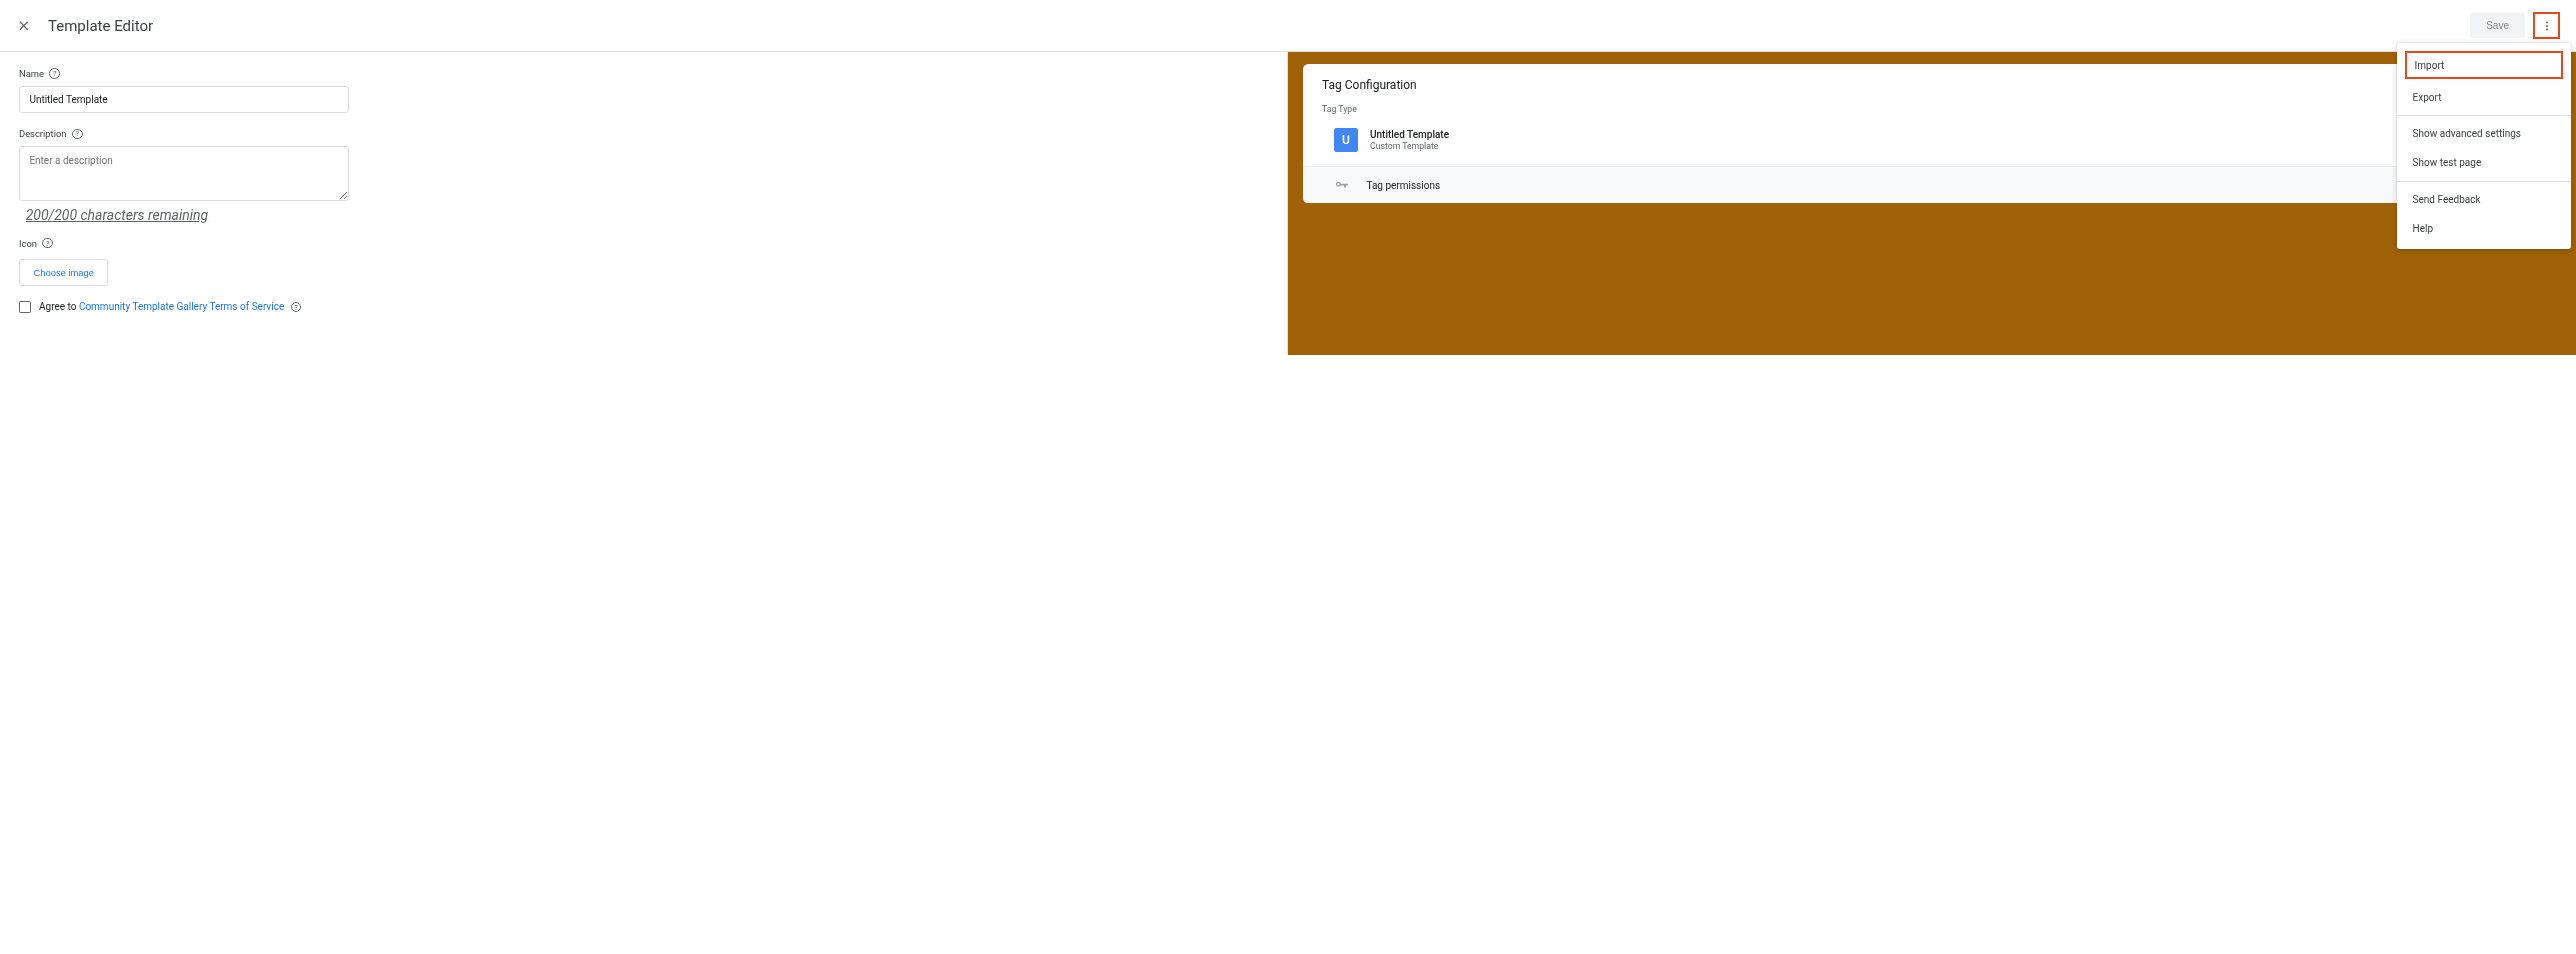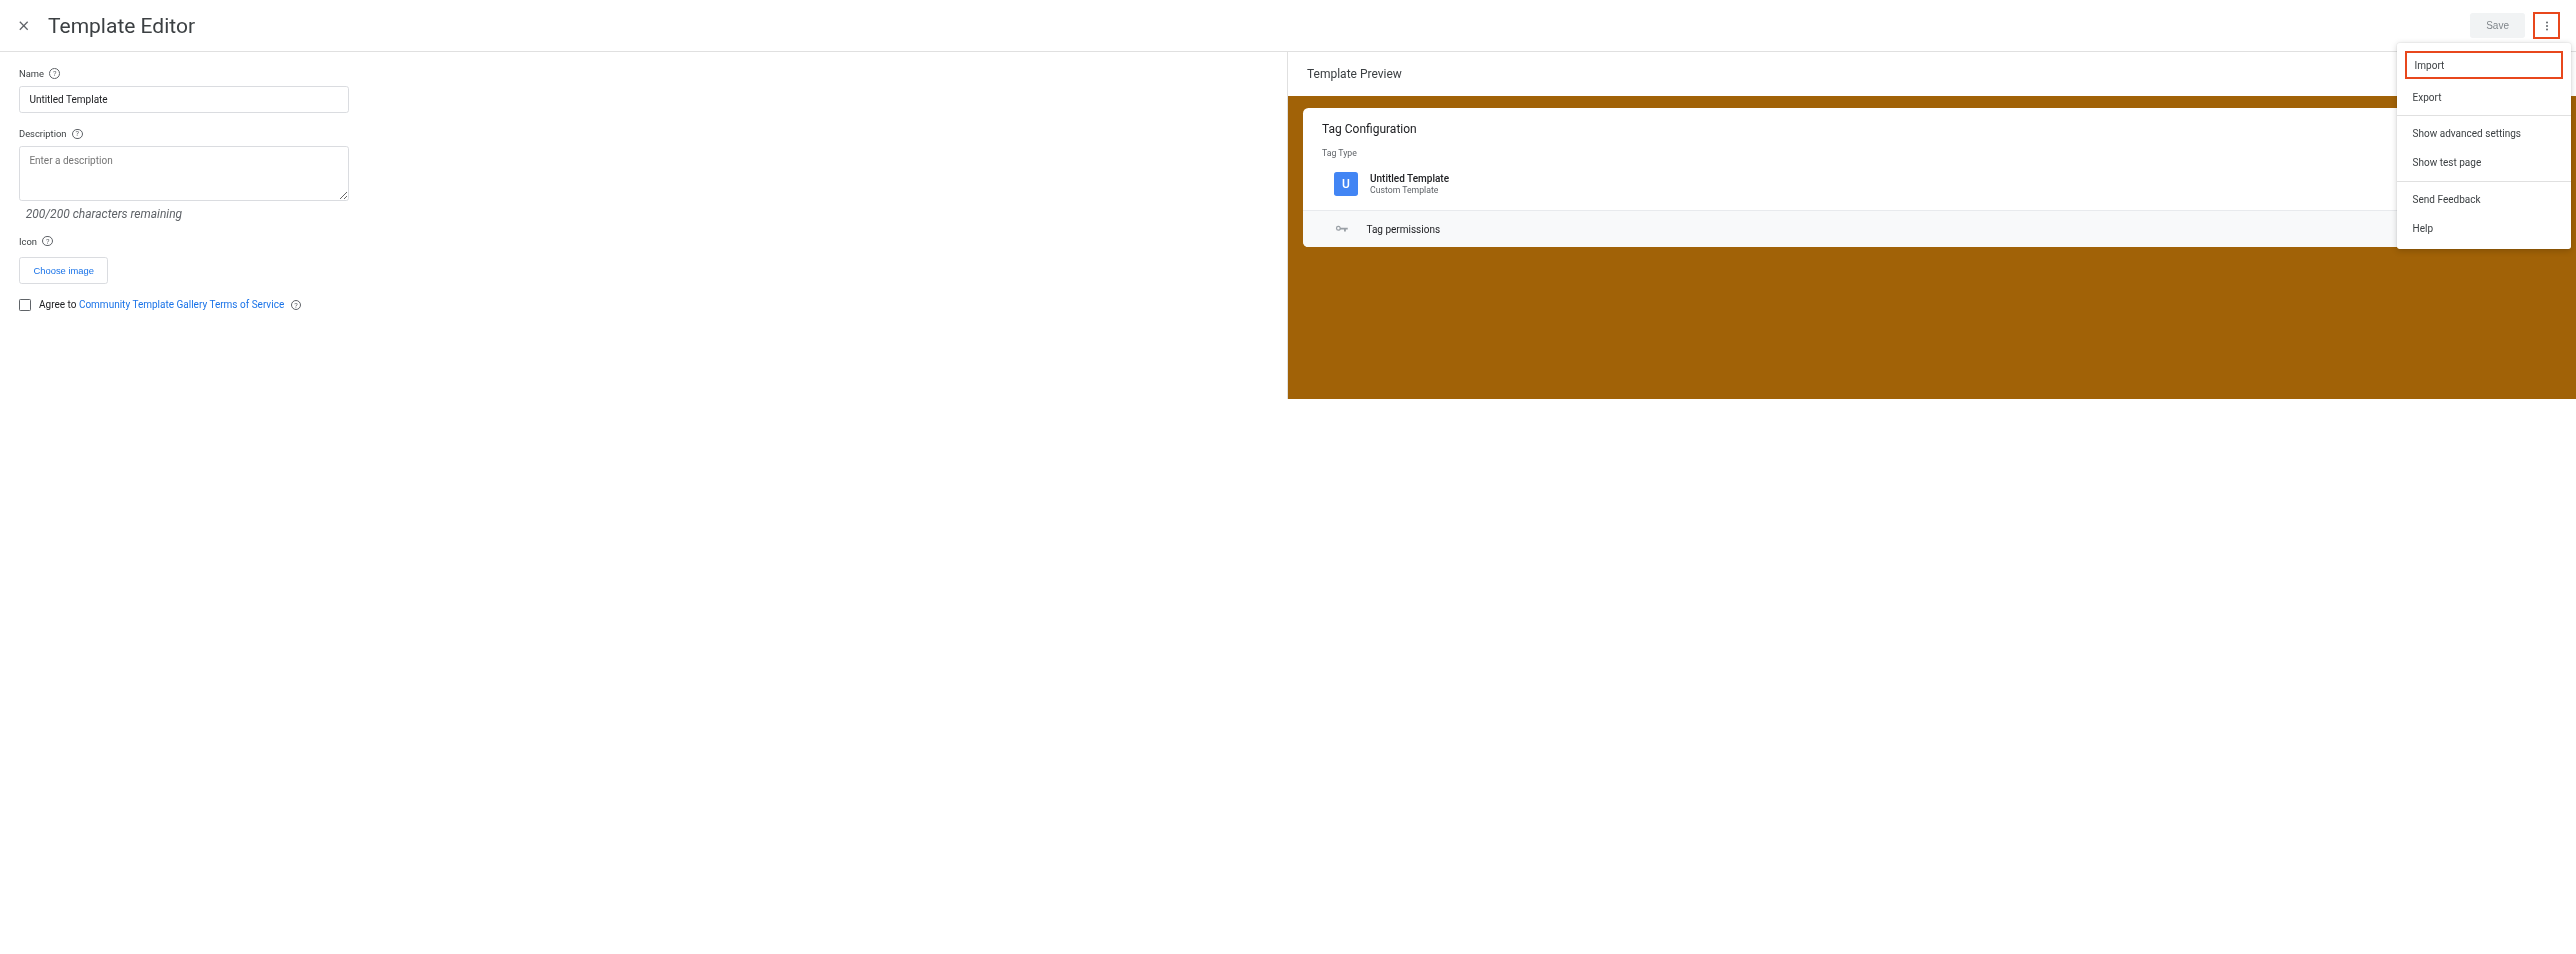--- a/index.html
+++ b/index.html
@@ -16,21 +16,21 @@
       position: relative;
     }
     .close-btn {
       width: 16px; height: 16px;
       display: flex; align-items: center; justify-content: center;
       cursor: pointer;
       color: #5f6368;
       margin-right: 16px;
     }
     .page-title {
-      font-size: 21px;
+      font-size: 15px;
       font-weight: 400;
       color: #3c4043;
     }
     .header-actions {
       margin-left: auto;
       display: flex;
       align-items: center;
       gap: 8px;
     }
     .save-btn {
@@ -132,21 +132,22 @@
       font-size: 10px;
       color: #202124;
       resize: both;
       font-family: inherit;
     }
     .helper-text {
       font-style: italic;
       color: #5f6368;
       margin-top: 5.4px;
       margin-left: 6.7px;
-      font-size: 12px;
+      font-size: 14px;
+      text-decoration: underline;
     }
     .choose-image-btn {
       border: 0.7px solid #dadce0;
       background: #fff;
       color: #1a73e8;
       padding: 6.7px 13.5px;
       border-radius: 2.7px;
       font-size: 9.4px;
       font-weight: 500;
       cursor: pointer;
@@ -318,21 +319,20 @@
         <div>
           <span>Agree to </span><span class="link">Community Template Gallery Terms of Service</span>
           <span class="help-icon" style="margin-left:4px; vertical-align:middle;">?</span>
         </div>
       </div>
 
     </div>
   </div>
 
   <div class="right-pane">
-    <div class="preview-header">Template Preview</div>
     <div class="preview-body">
       <div class="card">
         <div class="card-title">Tag Configuration</div>
         <div class="tag-type-label">Tag Type</div>
         <div class="tag-row">
           <div class="tag-icon">U</div>
           <div>
             <div class="tag-name">Untitled Template</div>
             <div class="tag-sub">Custom Template</div>
           </div>

